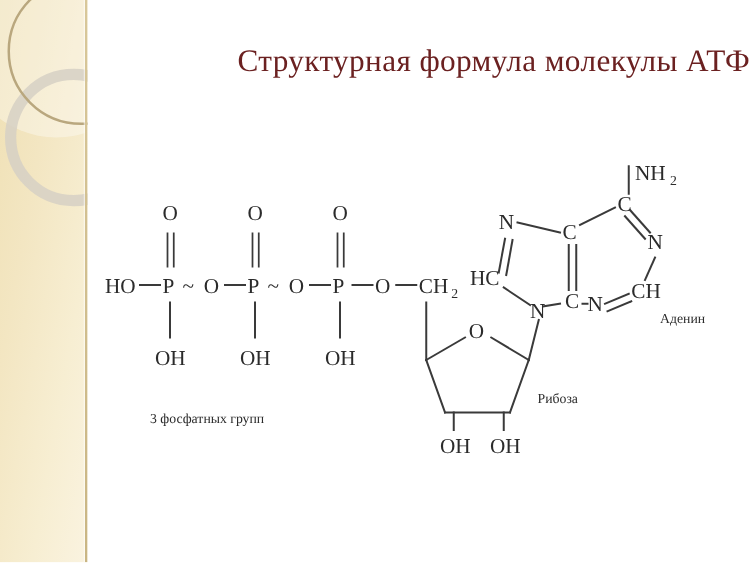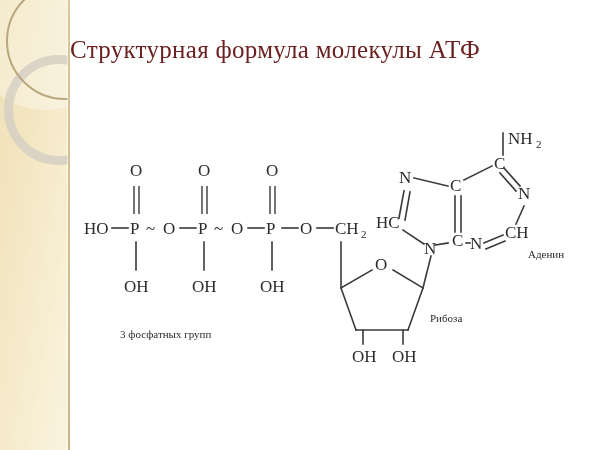--- a/index.html
+++ b/index.html
@@ -58,21 +58,21 @@
     left: 4px; top: 55px;
     width: 110px; height: 110px;
     border: 9px solid rgba(214,208,196,.85);
   }
 
   
   #title {
     position: absolute;
     left: 70px; top: 36px;
     width: 530px;
-    text-align: left;
+    text-align: right;
     color: #6b2121;
     font-size: 25px;
     font-family: "Liberation Serif", "DejaVu Serif", serif;
     letter-spacing: .3px;
     white-space: nowrap;
   }
 
   
   #formula {
     position: absolute;

